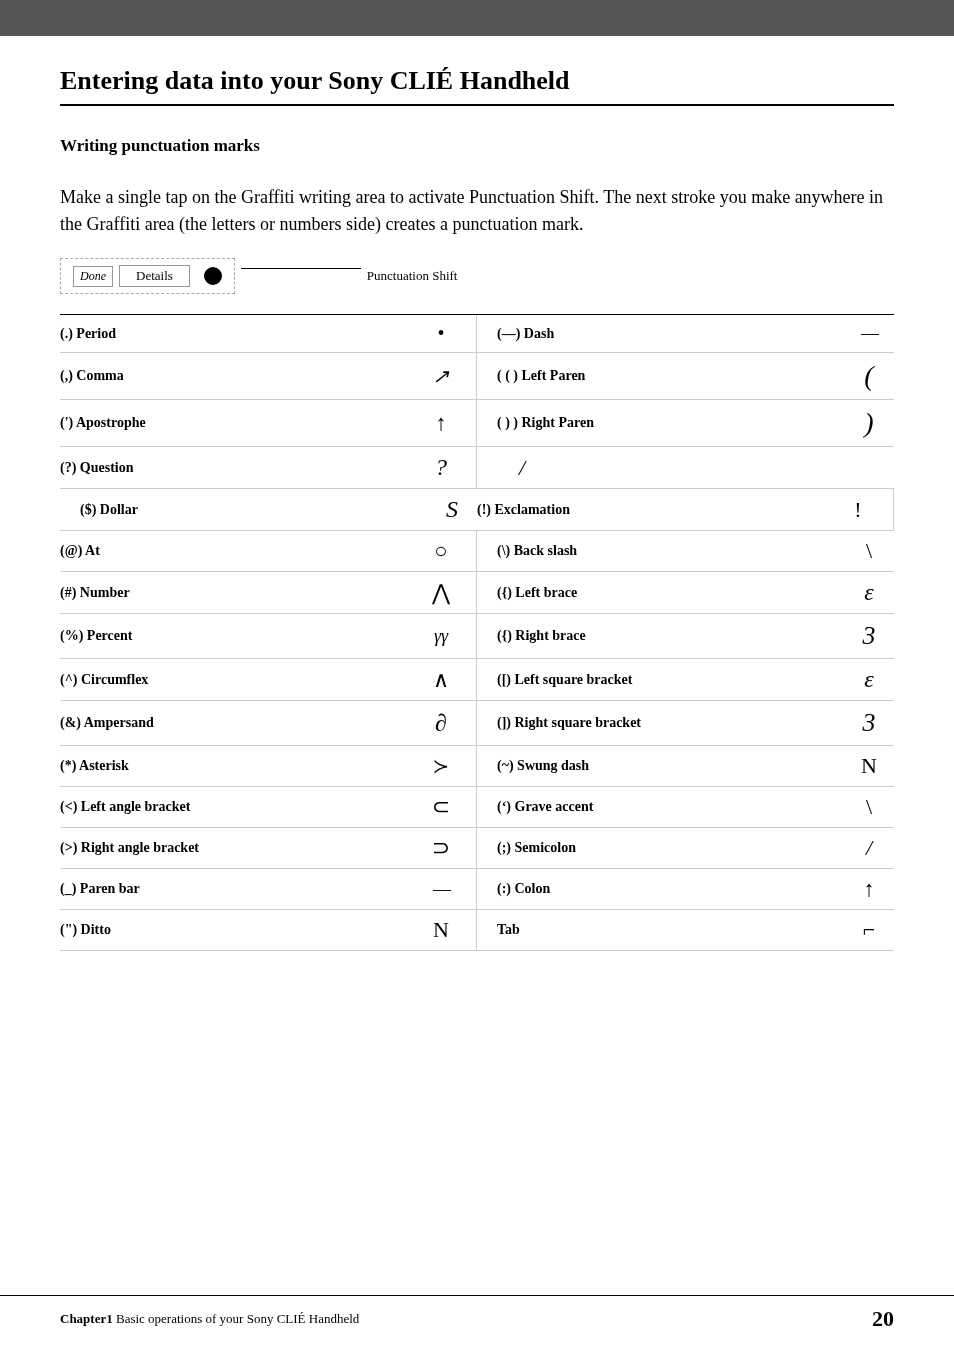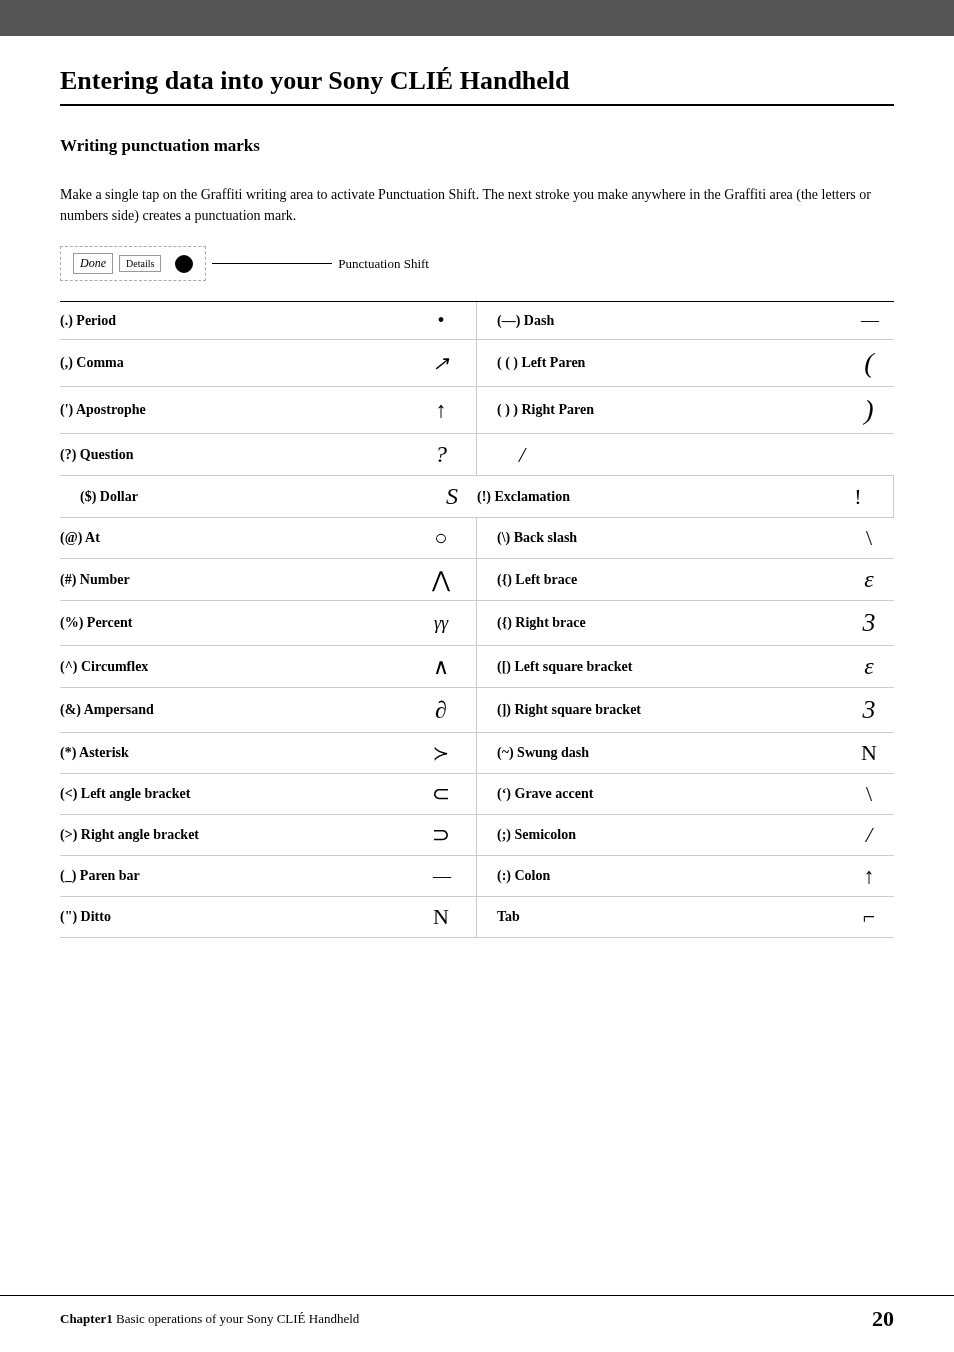--- a/index.html
+++ b/index.html
@@ -25,21 +25,21 @@
       border-bottom: 2px solid #000;
       padding-bottom: 8px;
       margin-bottom: 30px;
     }
     .section-title {
       font-size: 17px;
       font-weight: bold;
       margin-bottom: 28px;
     }
     .intro-text {
-      font-size: 14px;
+      font-size: 18px;
       line-height: 1.5;
       margin-bottom: 20px;
     }
     .graffiti-demo-container {
       display: flex;
       align-items: center;
       margin-bottom: 20px;
     }
     .table-section {
       border-top: 1.5px solid #000;
@@ -102,24 +102,24 @@
 
   <div class="page-title">Entering data into your Sony CLIÉ Handheld</div>
 
   <div class="section-title">Writing punctuation marks</div>
 
   <div class="intro-text">Make a single tap on the Graffiti writing area to activate Punctuation Shift. The next stroke you make anywhere in the Graffiti area (the letters or numbers side) creates a punctuation mark.</div>
 
   <div class="graffiti-demo-container">
     <div style="border:1px dashed #aaa; padding:6px 12px; display:inline-flex; align-items:center; gap:6px; font-size:13px;">
       <span style="border:1px solid #999;padding:2px 6px;font-size:12px;cursor:pointer;font-style:italic;">Done</span>
-      <span style="border:1px solid #999;padding:2px 6px;font-size:10px;cursor:pointer;">Details</span>
+      <span style="border:1px solid #999;padding:2px 16px;font-size:13px;cursor:pointer;">Details</span>
       <span style="display:inline-block;width:18px;height:18px;border-radius:50%;border:2px solid #000;background:#000;margin-left:8px;"></span>
     </div>
-    <div style="display:inline-flex;align-items:center;">
+    <div style="display:inline-flex;">
       <div style="width:120px;height:1px;background:#000;margin:0 6px;"></div>
       <span style="font-size:13px;">Punctuation Shift</span>
     </div>
   </div>
 
   <div class="table-section" id="punct-table">
       <div class="table-row">
       <div class="table-col table-col-left">
         <span class="item-label">(.) Period</span>
         <span class="item-glyph" style="font-size:20px;font-style:normal;">•</span>

